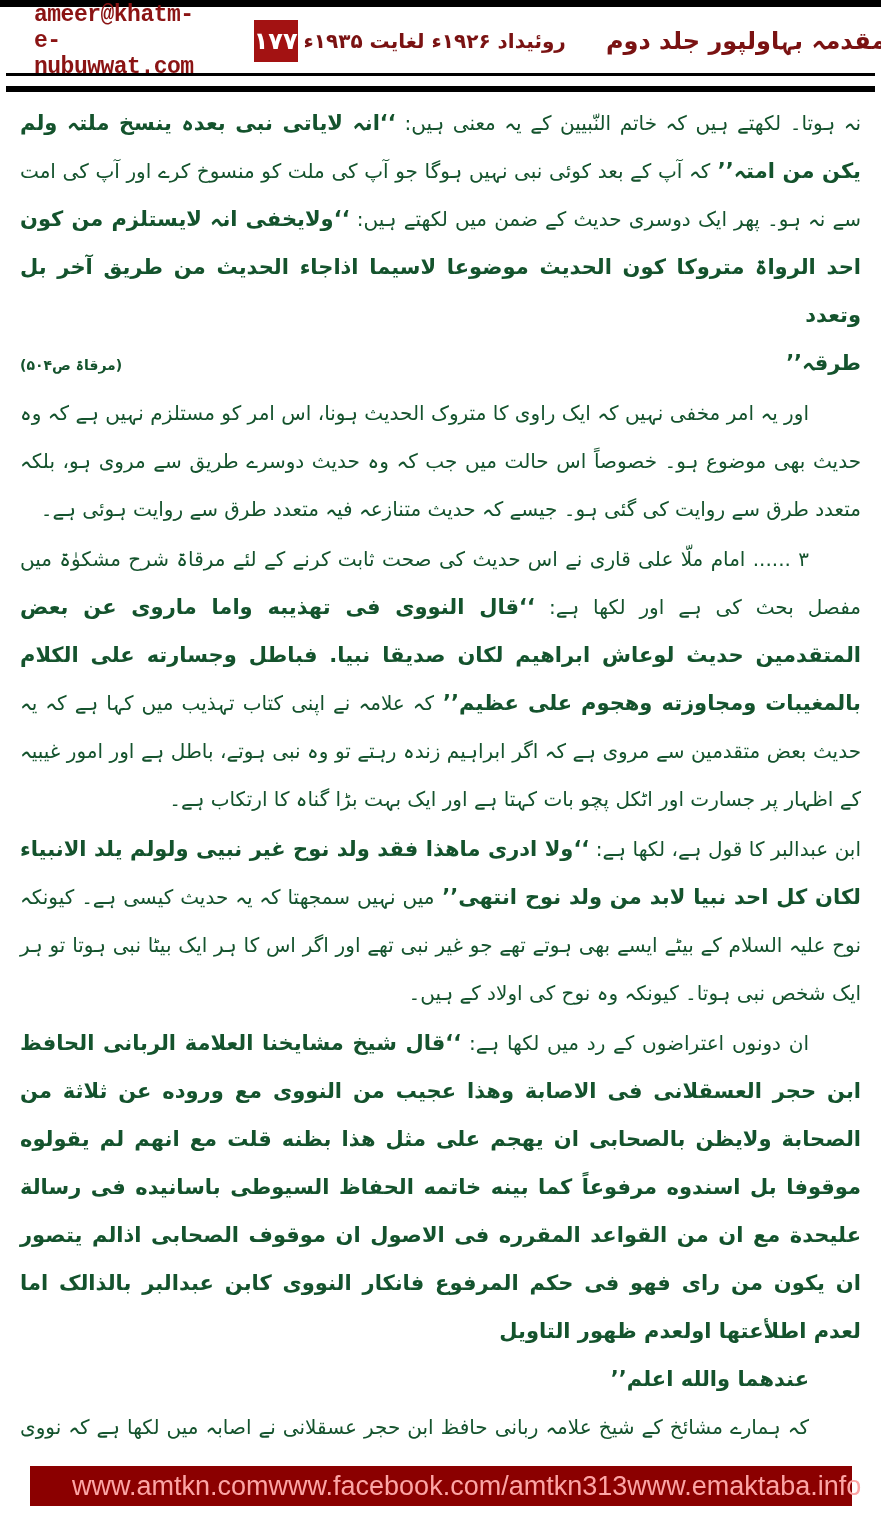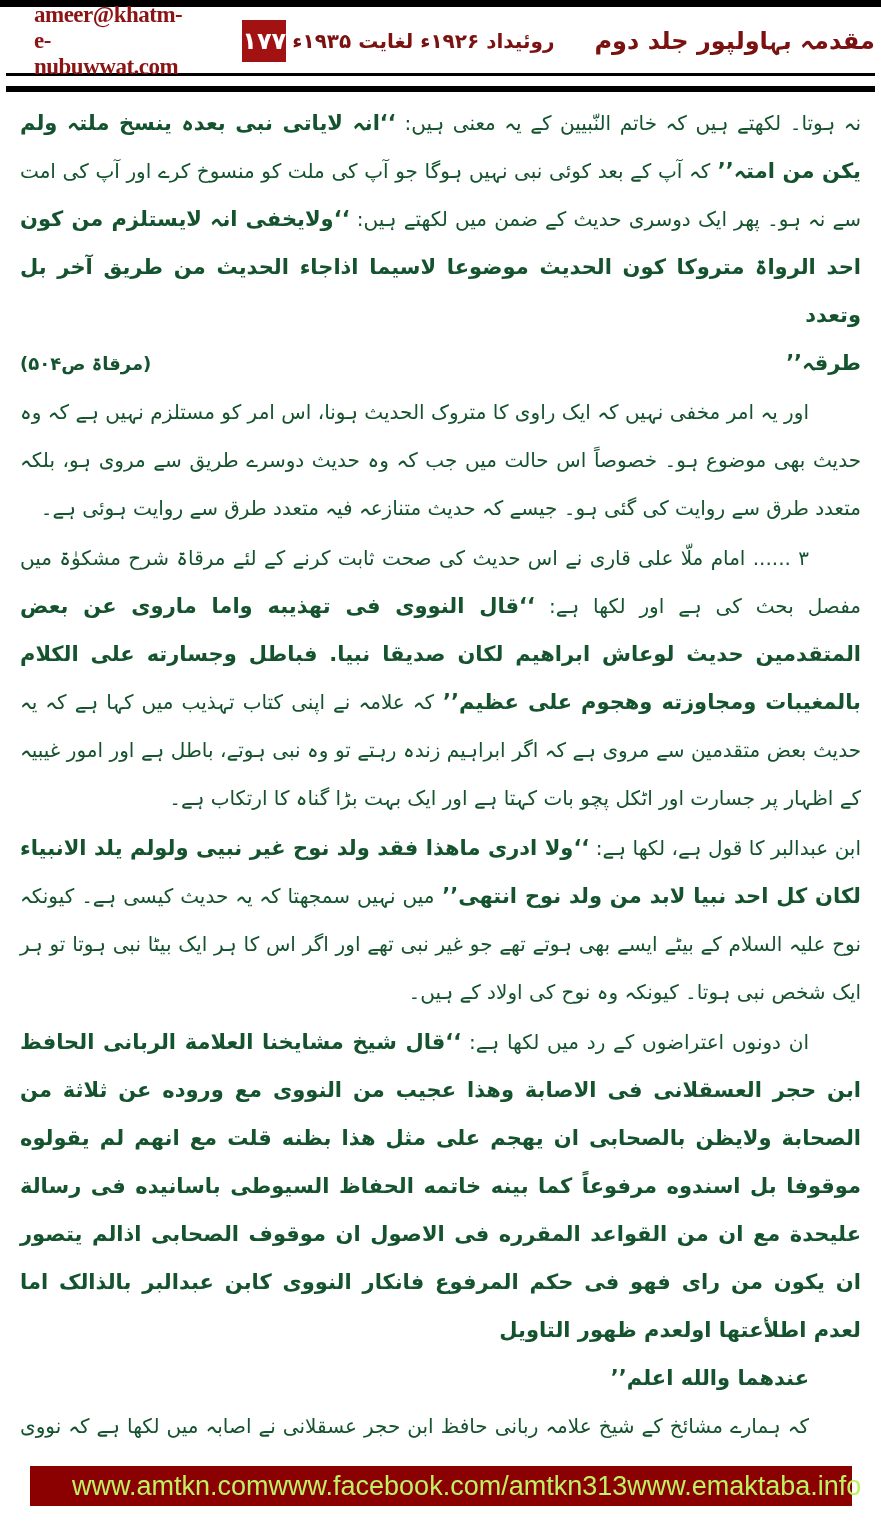--- a/index.html
+++ b/index.html
@@ -12,21 +12,21 @@
     font-family:"DejaVu Sans",sans-serif;
   }
   
   .top-bar{height:7px;background:#000;}
   
   .header{
     display:flex;align-items:center;justify-content:space-between;
     height:60px;padding:4px 26px 0 34px;
   }
   .header-email{
-    font-family:Liberation Serif, serif;
+    font-family:Liberation Mono, monospace;
     font-weight:bold;font-size:23px;color:#8b1414;letter-spacing:-0.5px;
   }
   .page-badge{
     width:62px;height:42px;background:#a31212;color:#ffffff;
     display:flex;align-items:center;justify-content:center;
     font-weight:bold;font-size:24px;margin-left:60px;margin-right:6px;text-align:center;
   }
   .header-right{
     display:flex;direction:rtl;align-items:center;column-gap:28px;
     color:#7a1212;white-space:nowrap;
@@ -43,29 +43,29 @@
     direction:rtl;
     padding:8px 20px 0 20px;
     height:1360px;overflow:hidden;
     color:#14532d;
   }
   .para{margin:0 0 2px 0;text-align:justify;line-height:46px;}
   .para.indent{text-indent:52px;}
   .seg-urdu{font-size:20px;}
   .seg-arabic{font-size:21px;font-weight:bold;}
   .endline{display:flex;justify-content:space-between;align-items:baseline;}
-  .citation{font-size:18px;font-weight:bold;white-space:nowrap;}
+  .citation{font-size:14px;font-weight:bold;white-space:nowrap;}
   
   .footer{
     position:absolute;left:30px;bottom:25px;width:822px;height:40px;
     background:#8b0000;
     display:flex;align-items:center;justify-content:space-between;
     padding:0 42px;box-sizing:border-box;
     font-family:"Liberation Sans","DejaVu Sans",sans-serif;
-    font-size:27px;color:#bef264;white-space:nowrap;
+    font-size:27px;color:#fca5a5;white-space:nowrap;
   }
 </style>
 </head>
 <body>
 
 <div class="page">
 
   <div class="top-bar"></div>
 
   <div class="header">

